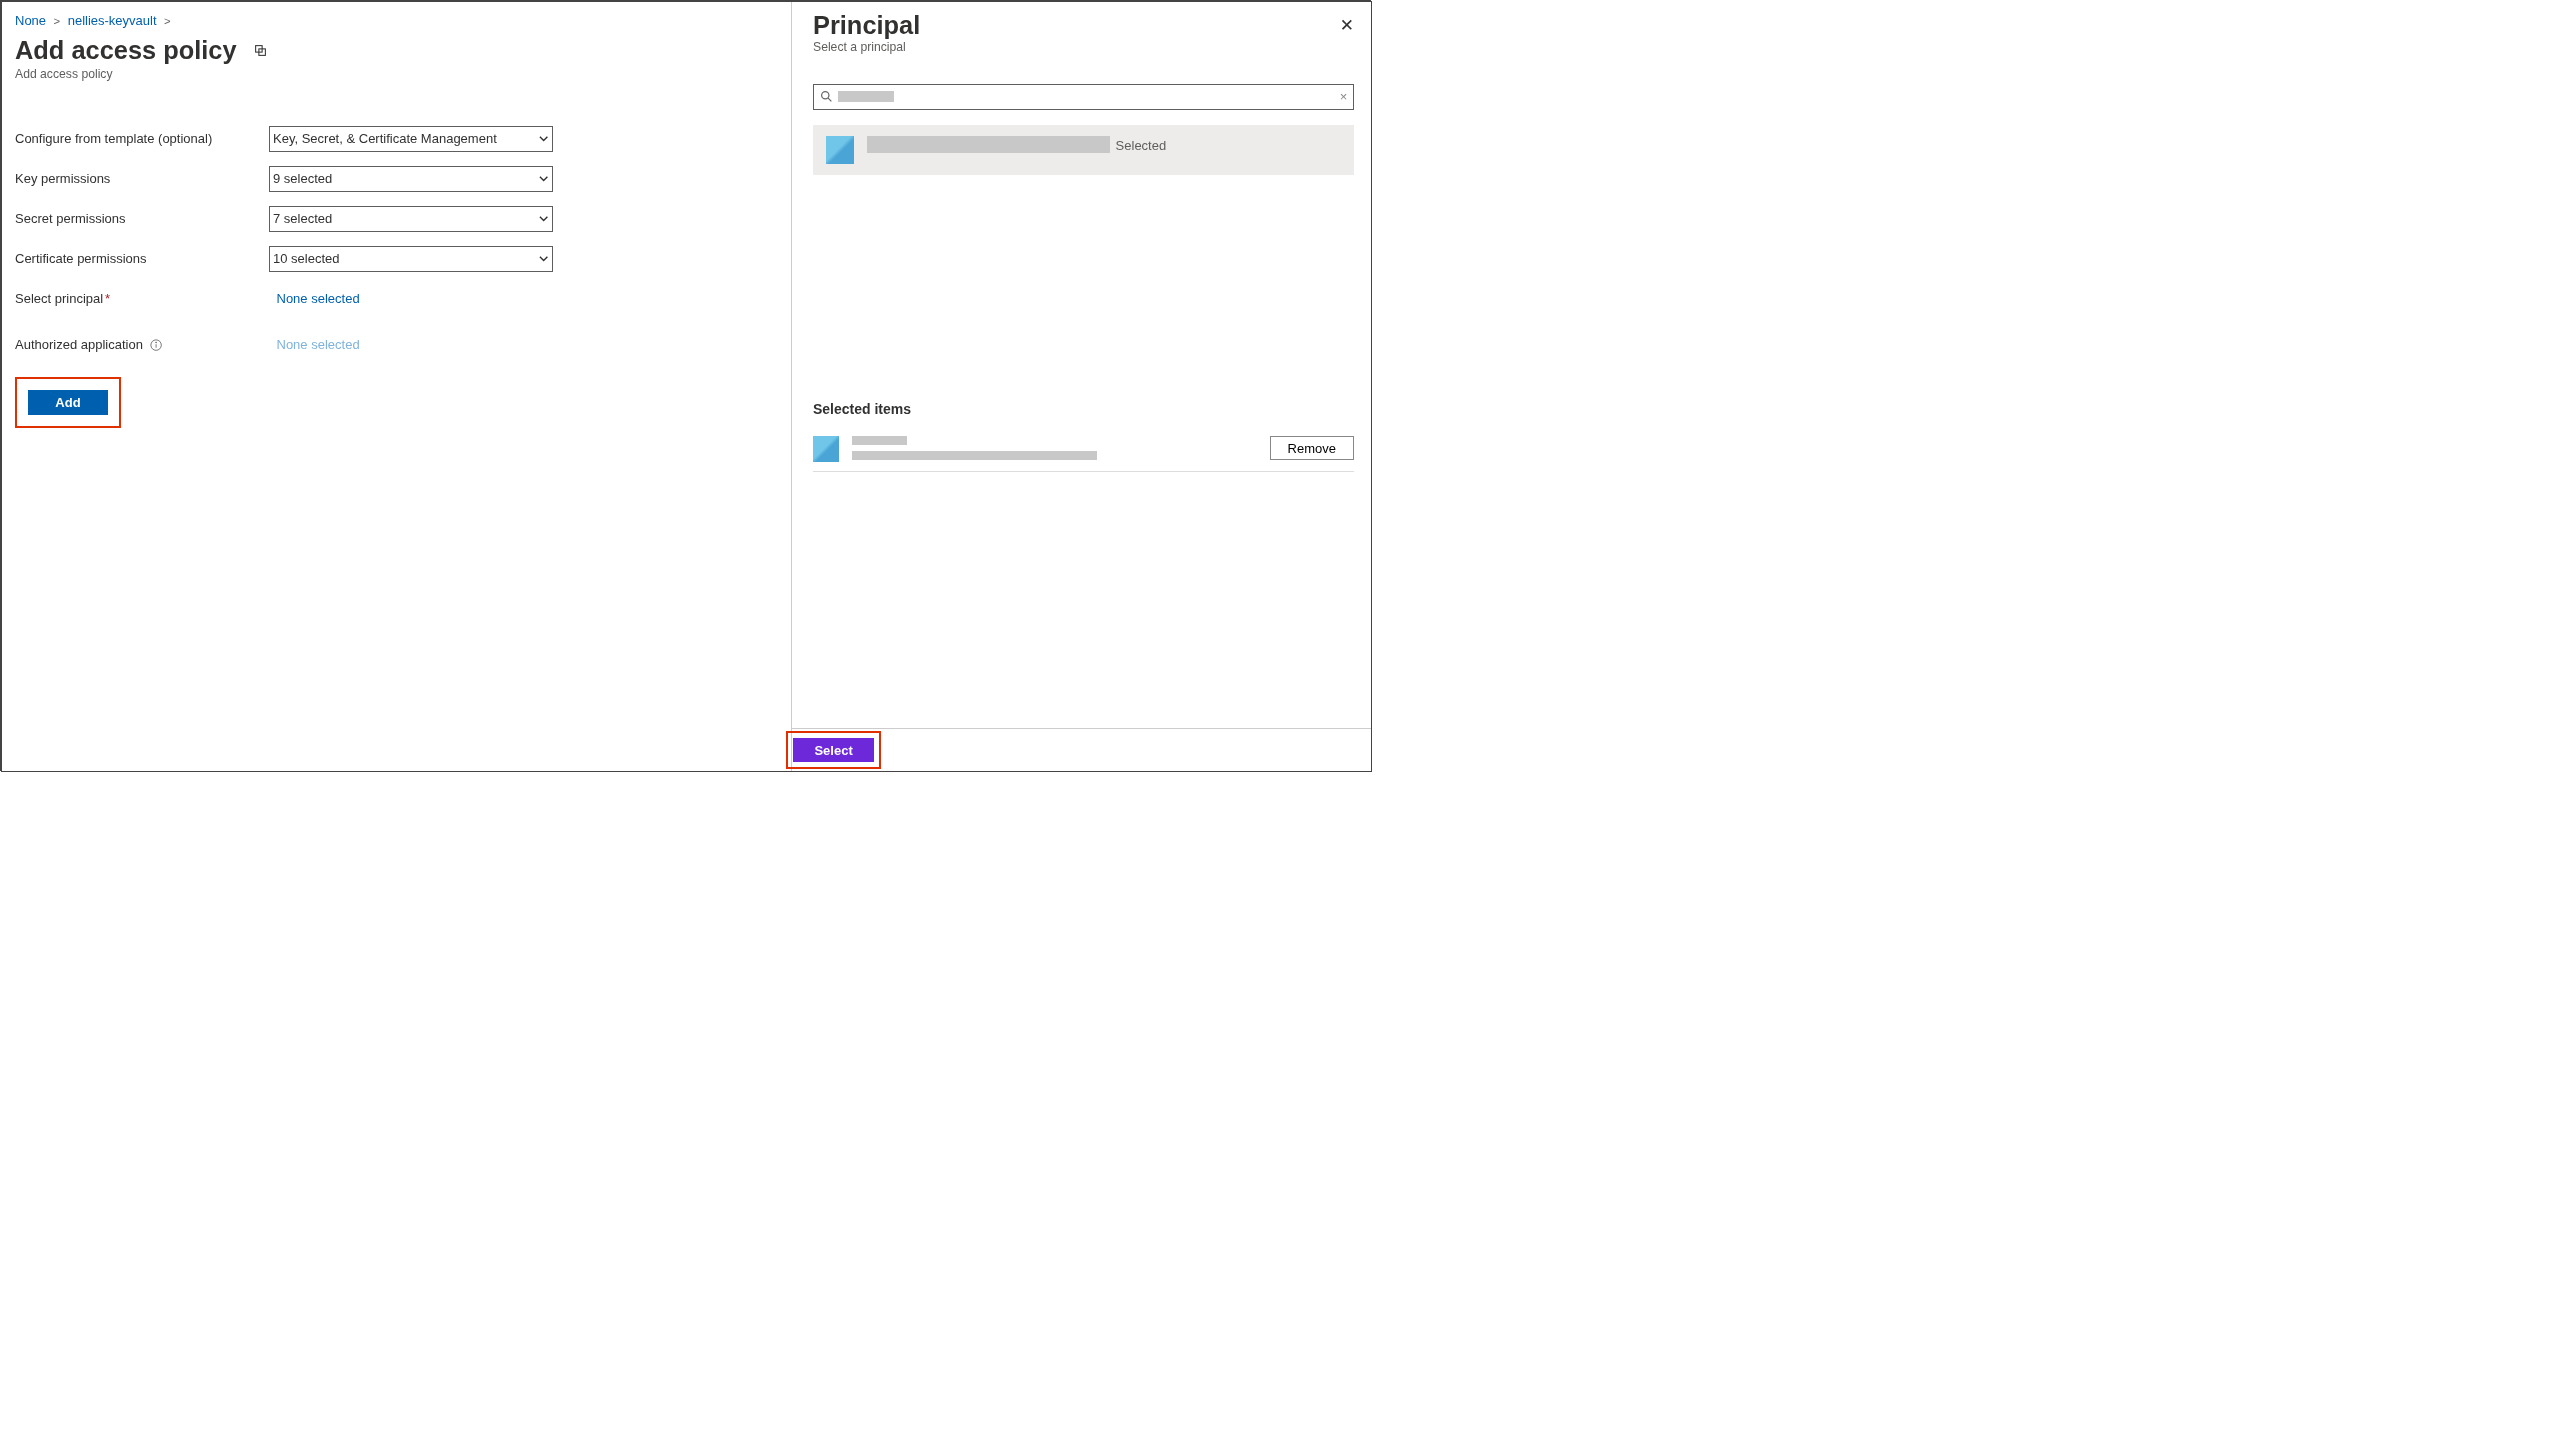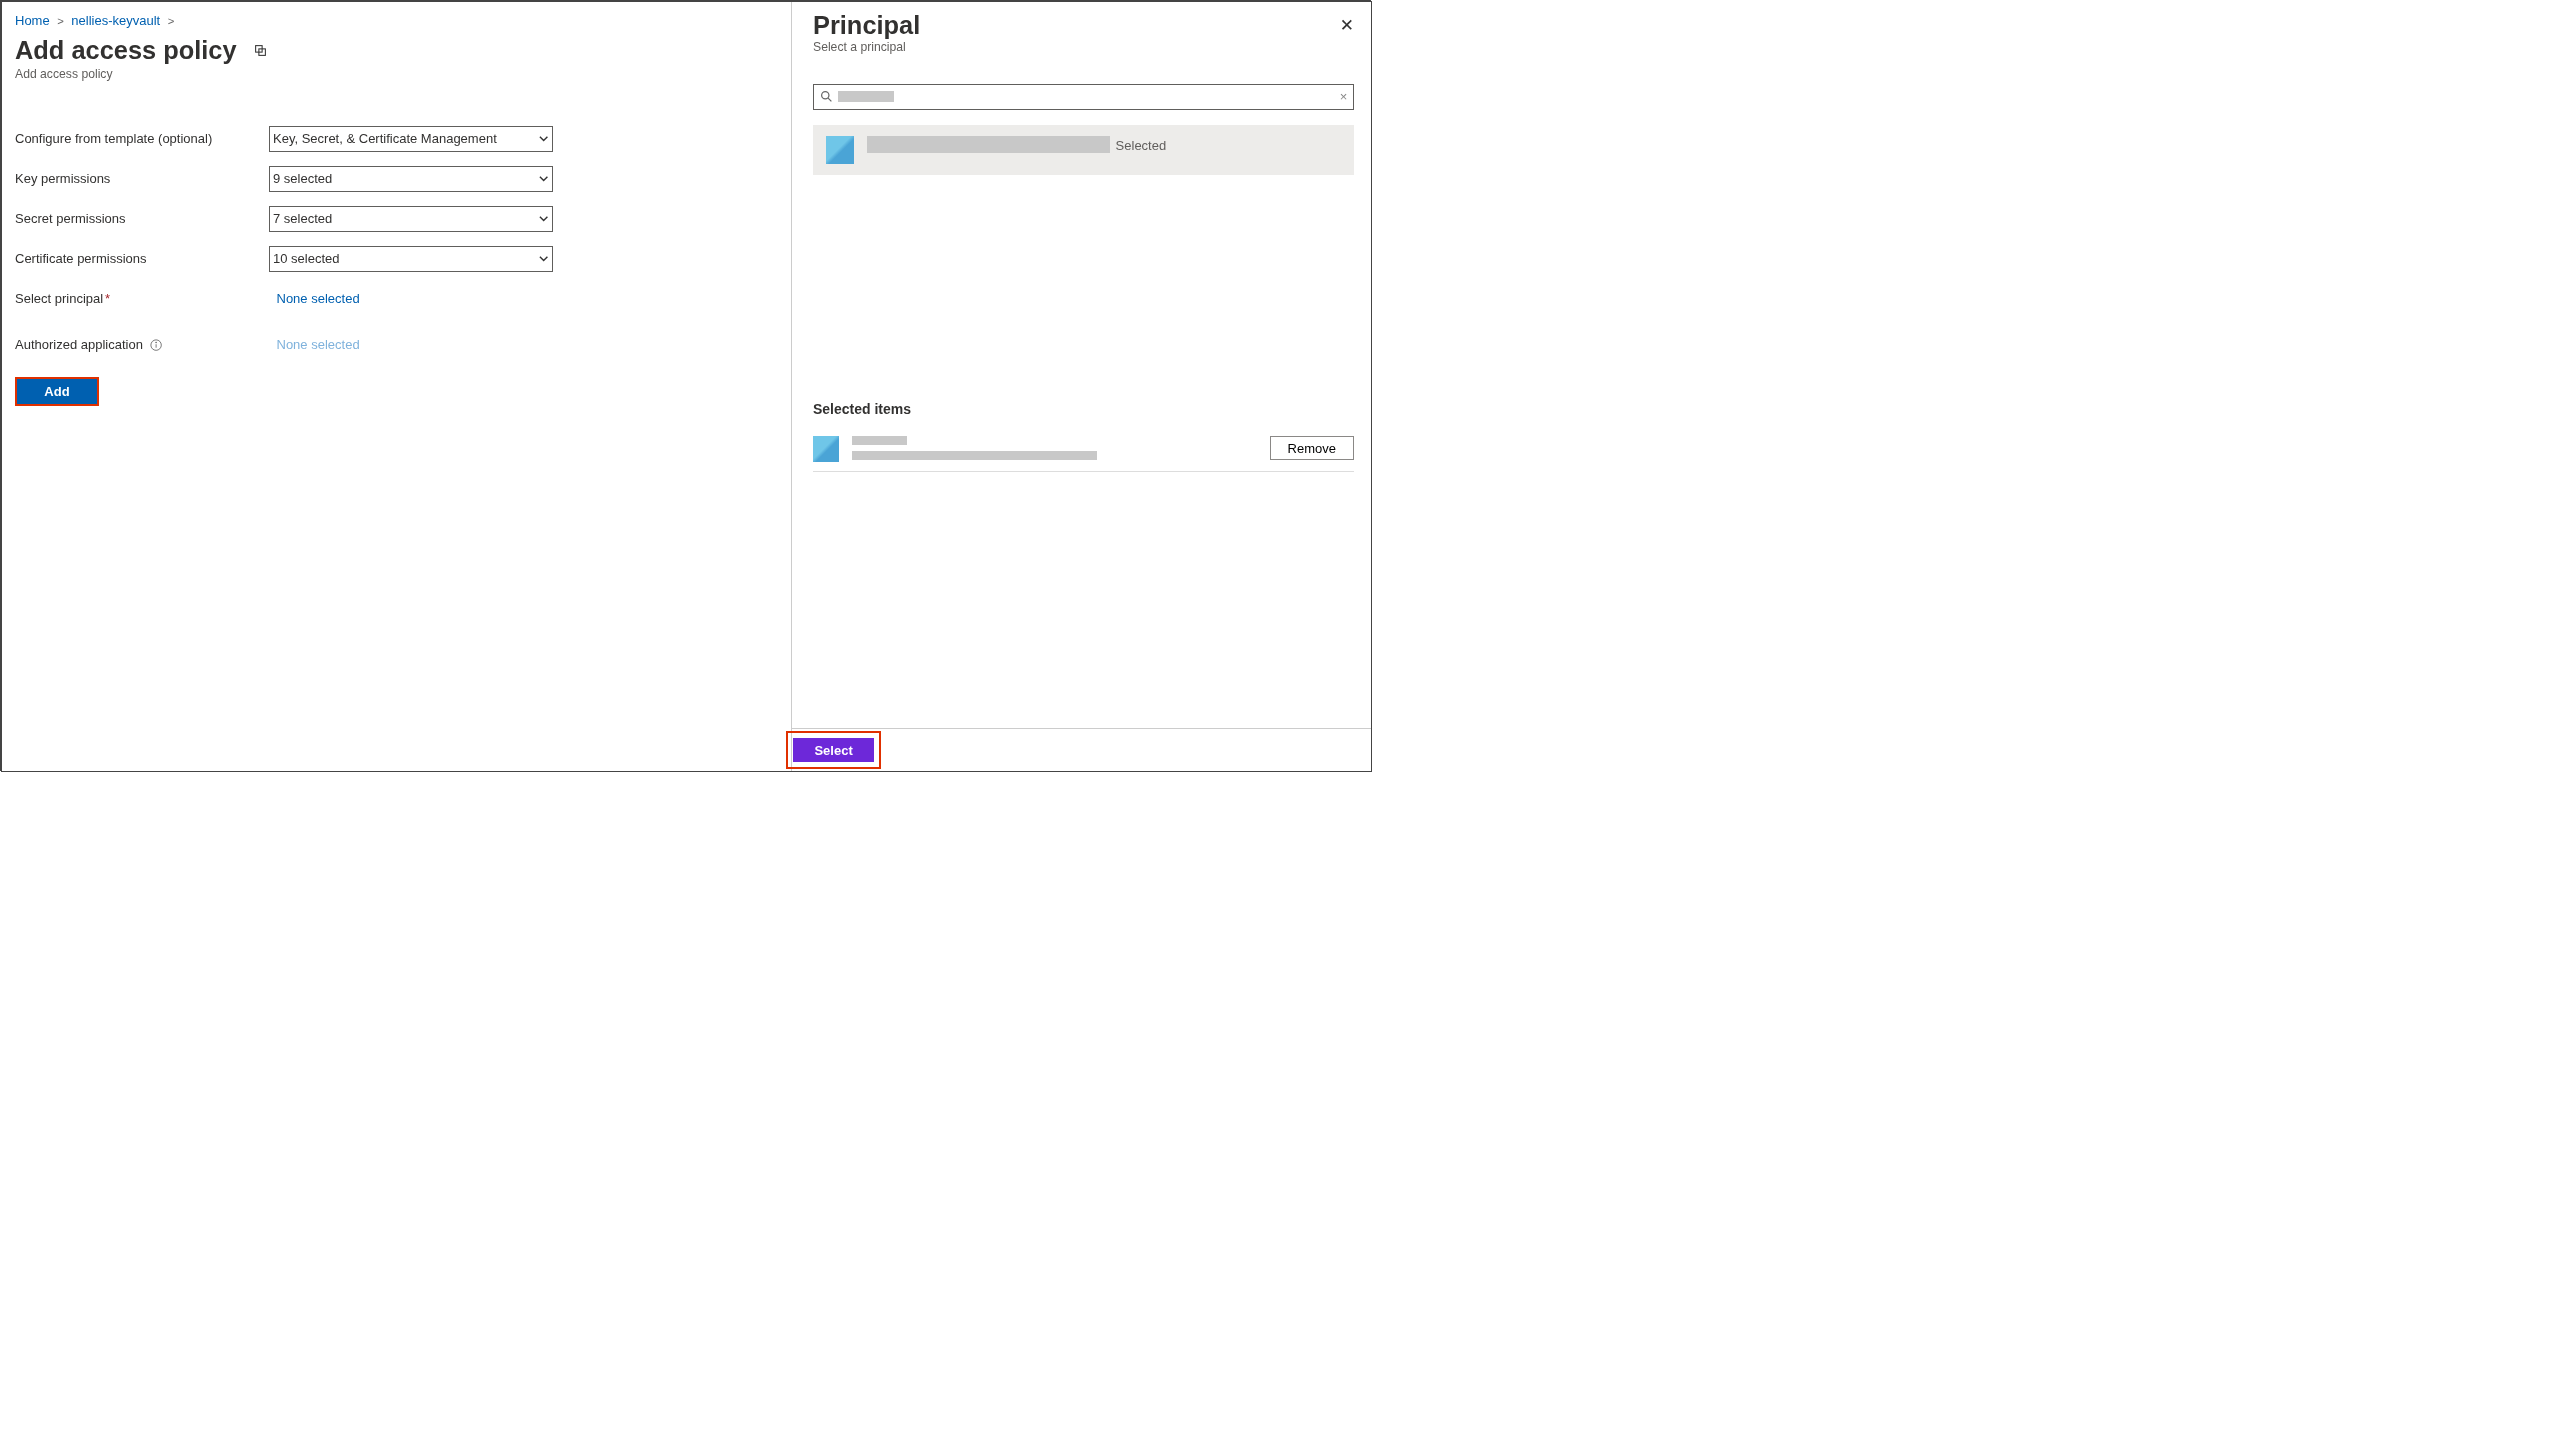--- a/index.html
+++ b/index.html
@@ -47,21 +47,21 @@
   }
   .chev { width: 11.3px; height: 11.3px; }
   .link-value { color: #0060b0; font-size: 13px; cursor: pointer; padding-left: 7.5px; }
   .link-value.disabled { color: #7fb2dc; cursor: default; }
   .req { color: #a4262c; margin-left: 1.9px; }
   .info-icon { width: 12.2px; height: 12.2px; vertical-align: middle; margin-left: 3.8px; }
   
   .add-btn-wrap {
     display: inline-block;
     border: 2.8px solid #e03000;
-    padding: 0;
+    padding: 11px;
     margin-top: 13px;
   }
   .add-btn {
     width: 80px; height: 24.5px;
     background: #0060b0; color: #fff;
     border: none; font-size: 13px; font-weight: 600;
     cursor: pointer;
   }
   
   .rp-header { display: flex; justify-content: space-between; align-items: flex-start; }
@@ -130,21 +130,21 @@
     cursor: pointer;
   }
 </style>
 </head>
 <body>
 
 <div class="layout">
 
   <div class="left-pane">
     <div class="breadcrumb">
-      <a href="#">Home</a>
+      <a href="#">None</a>
       <span class="sep">&gt;</span>
       <a href="#">nellies-keyvault</a>
       <span class="sep">&gt;</span>
     </div>
 
     <div class="title-row">
       <div class="title">Add access policy</div>
       <svg class="pin-icon" viewBox="0 0 16 16" fill="none" stroke="currentColor" stroke-width="1.3">
         <rect x="2" y="2" width="8" height="8"></rect>
           <rect x="6" y="6" width="8" height="8"></rect>

